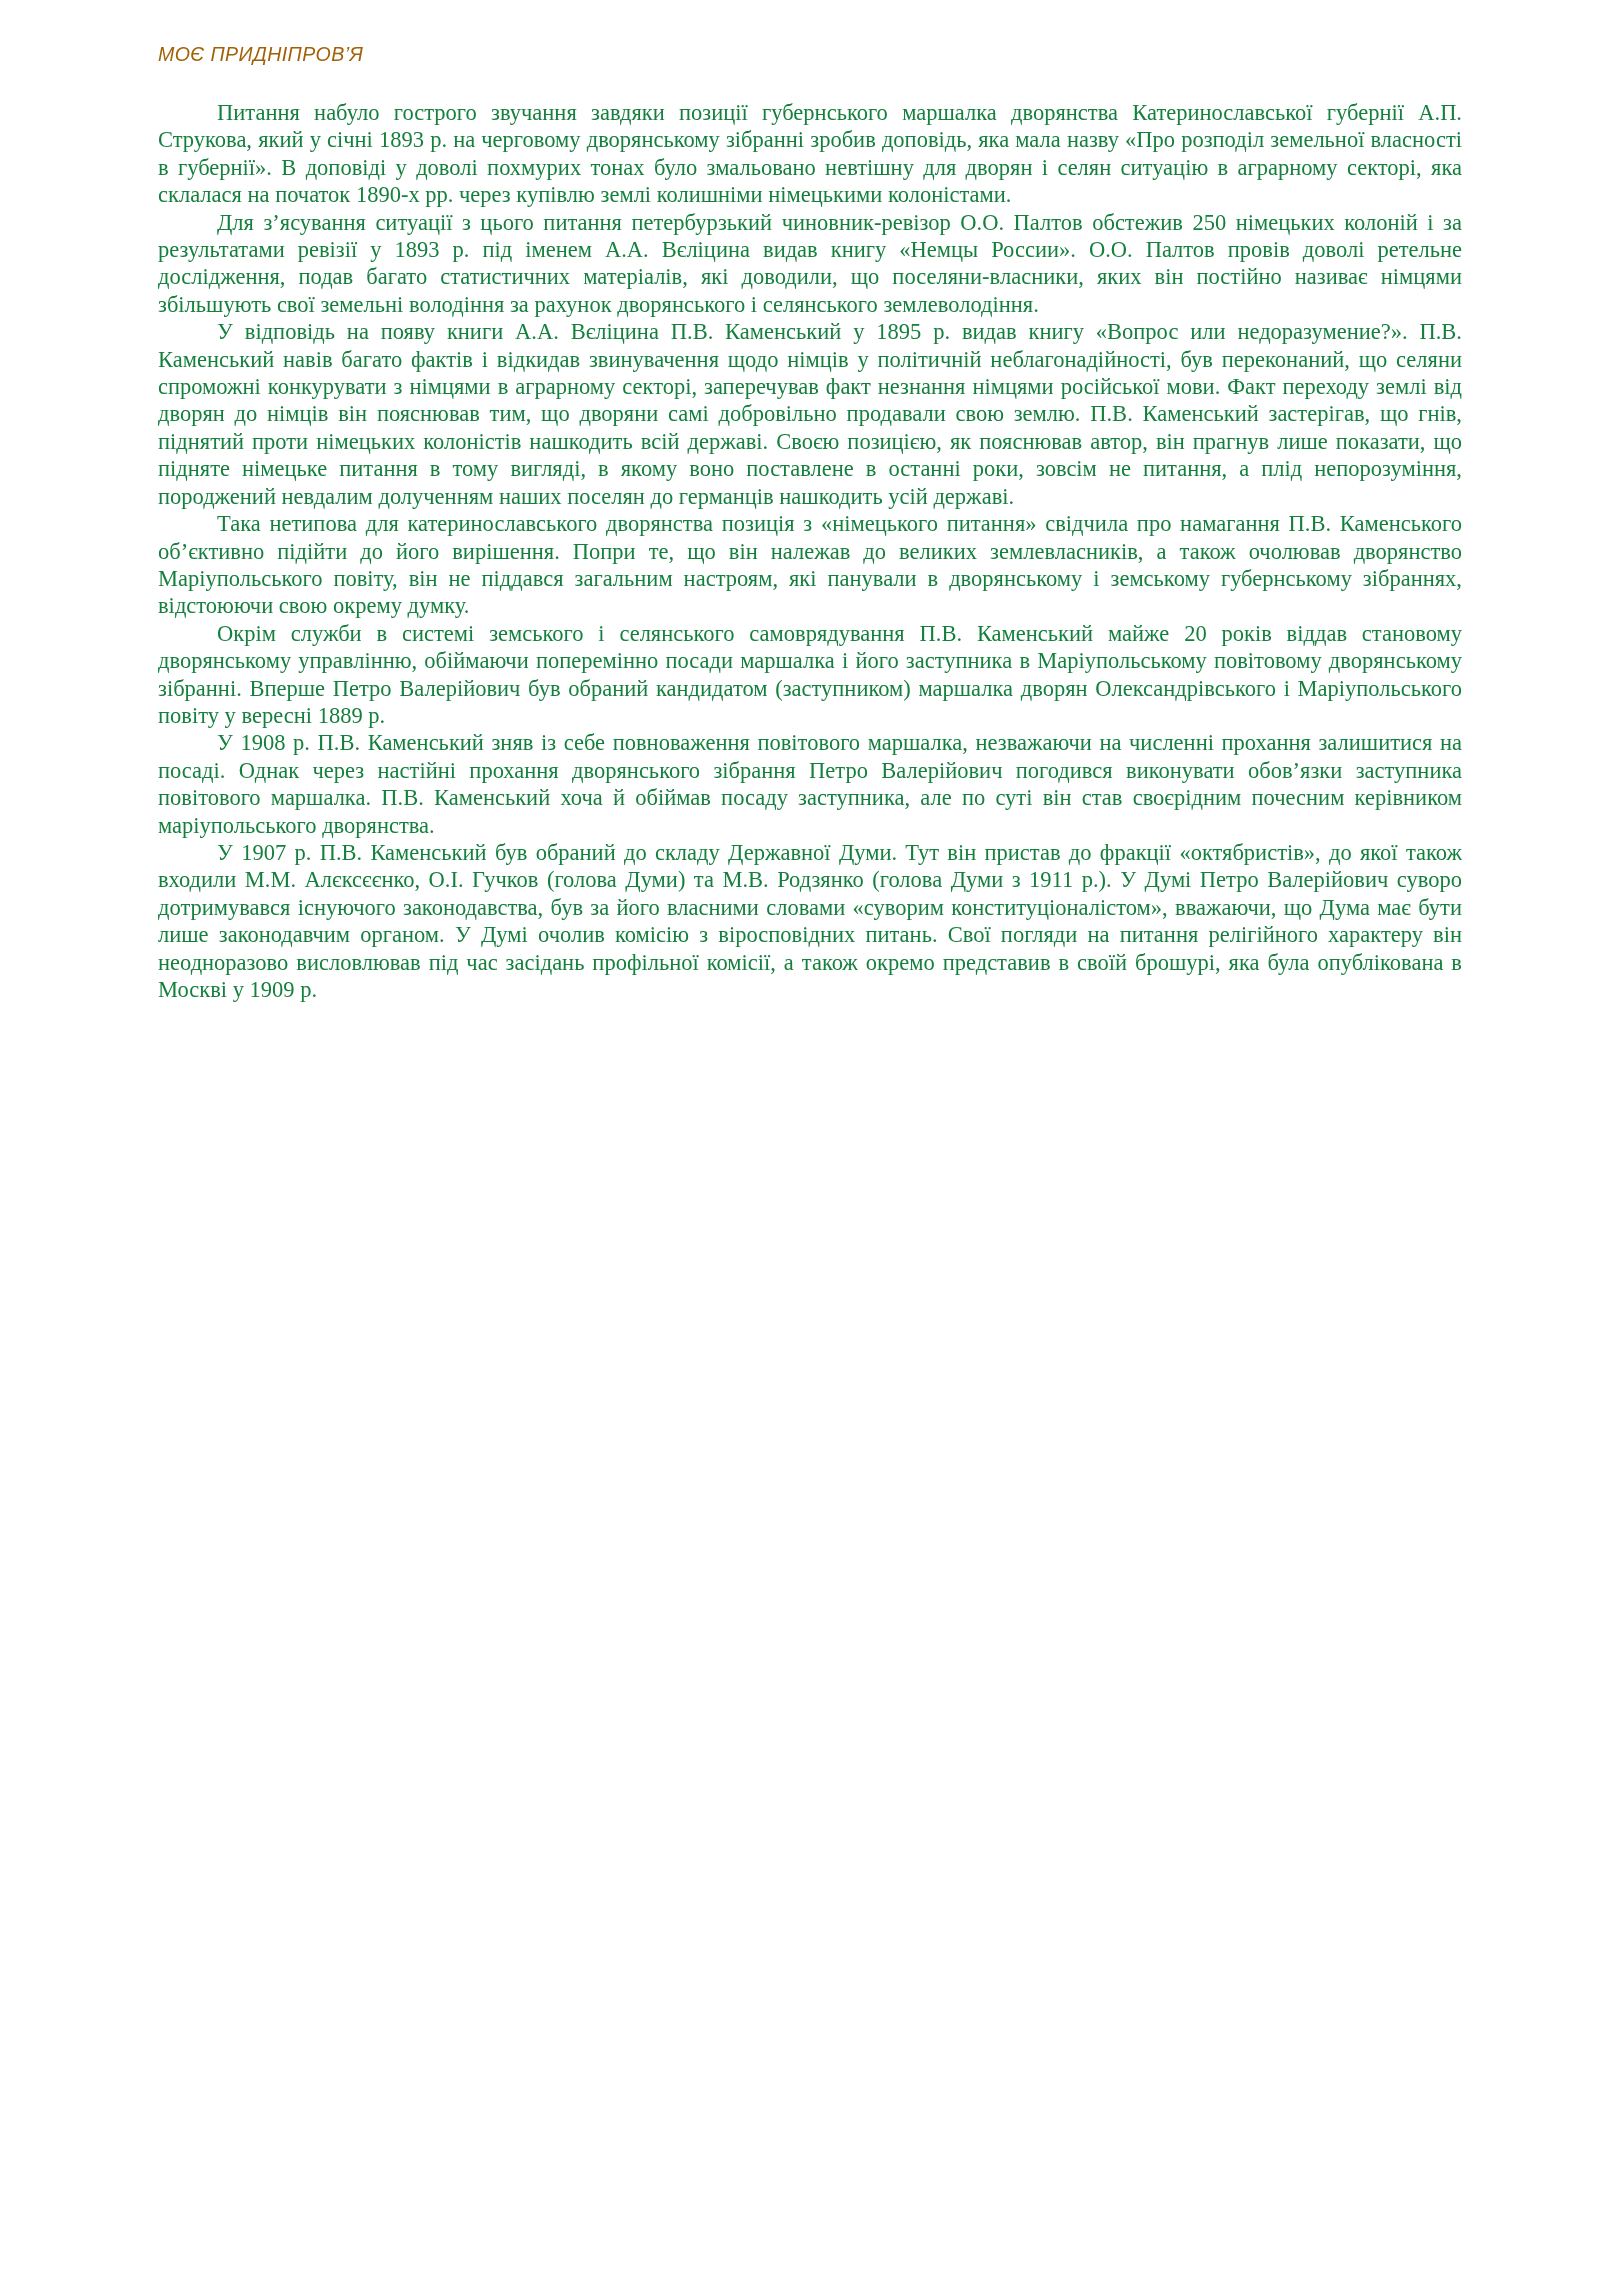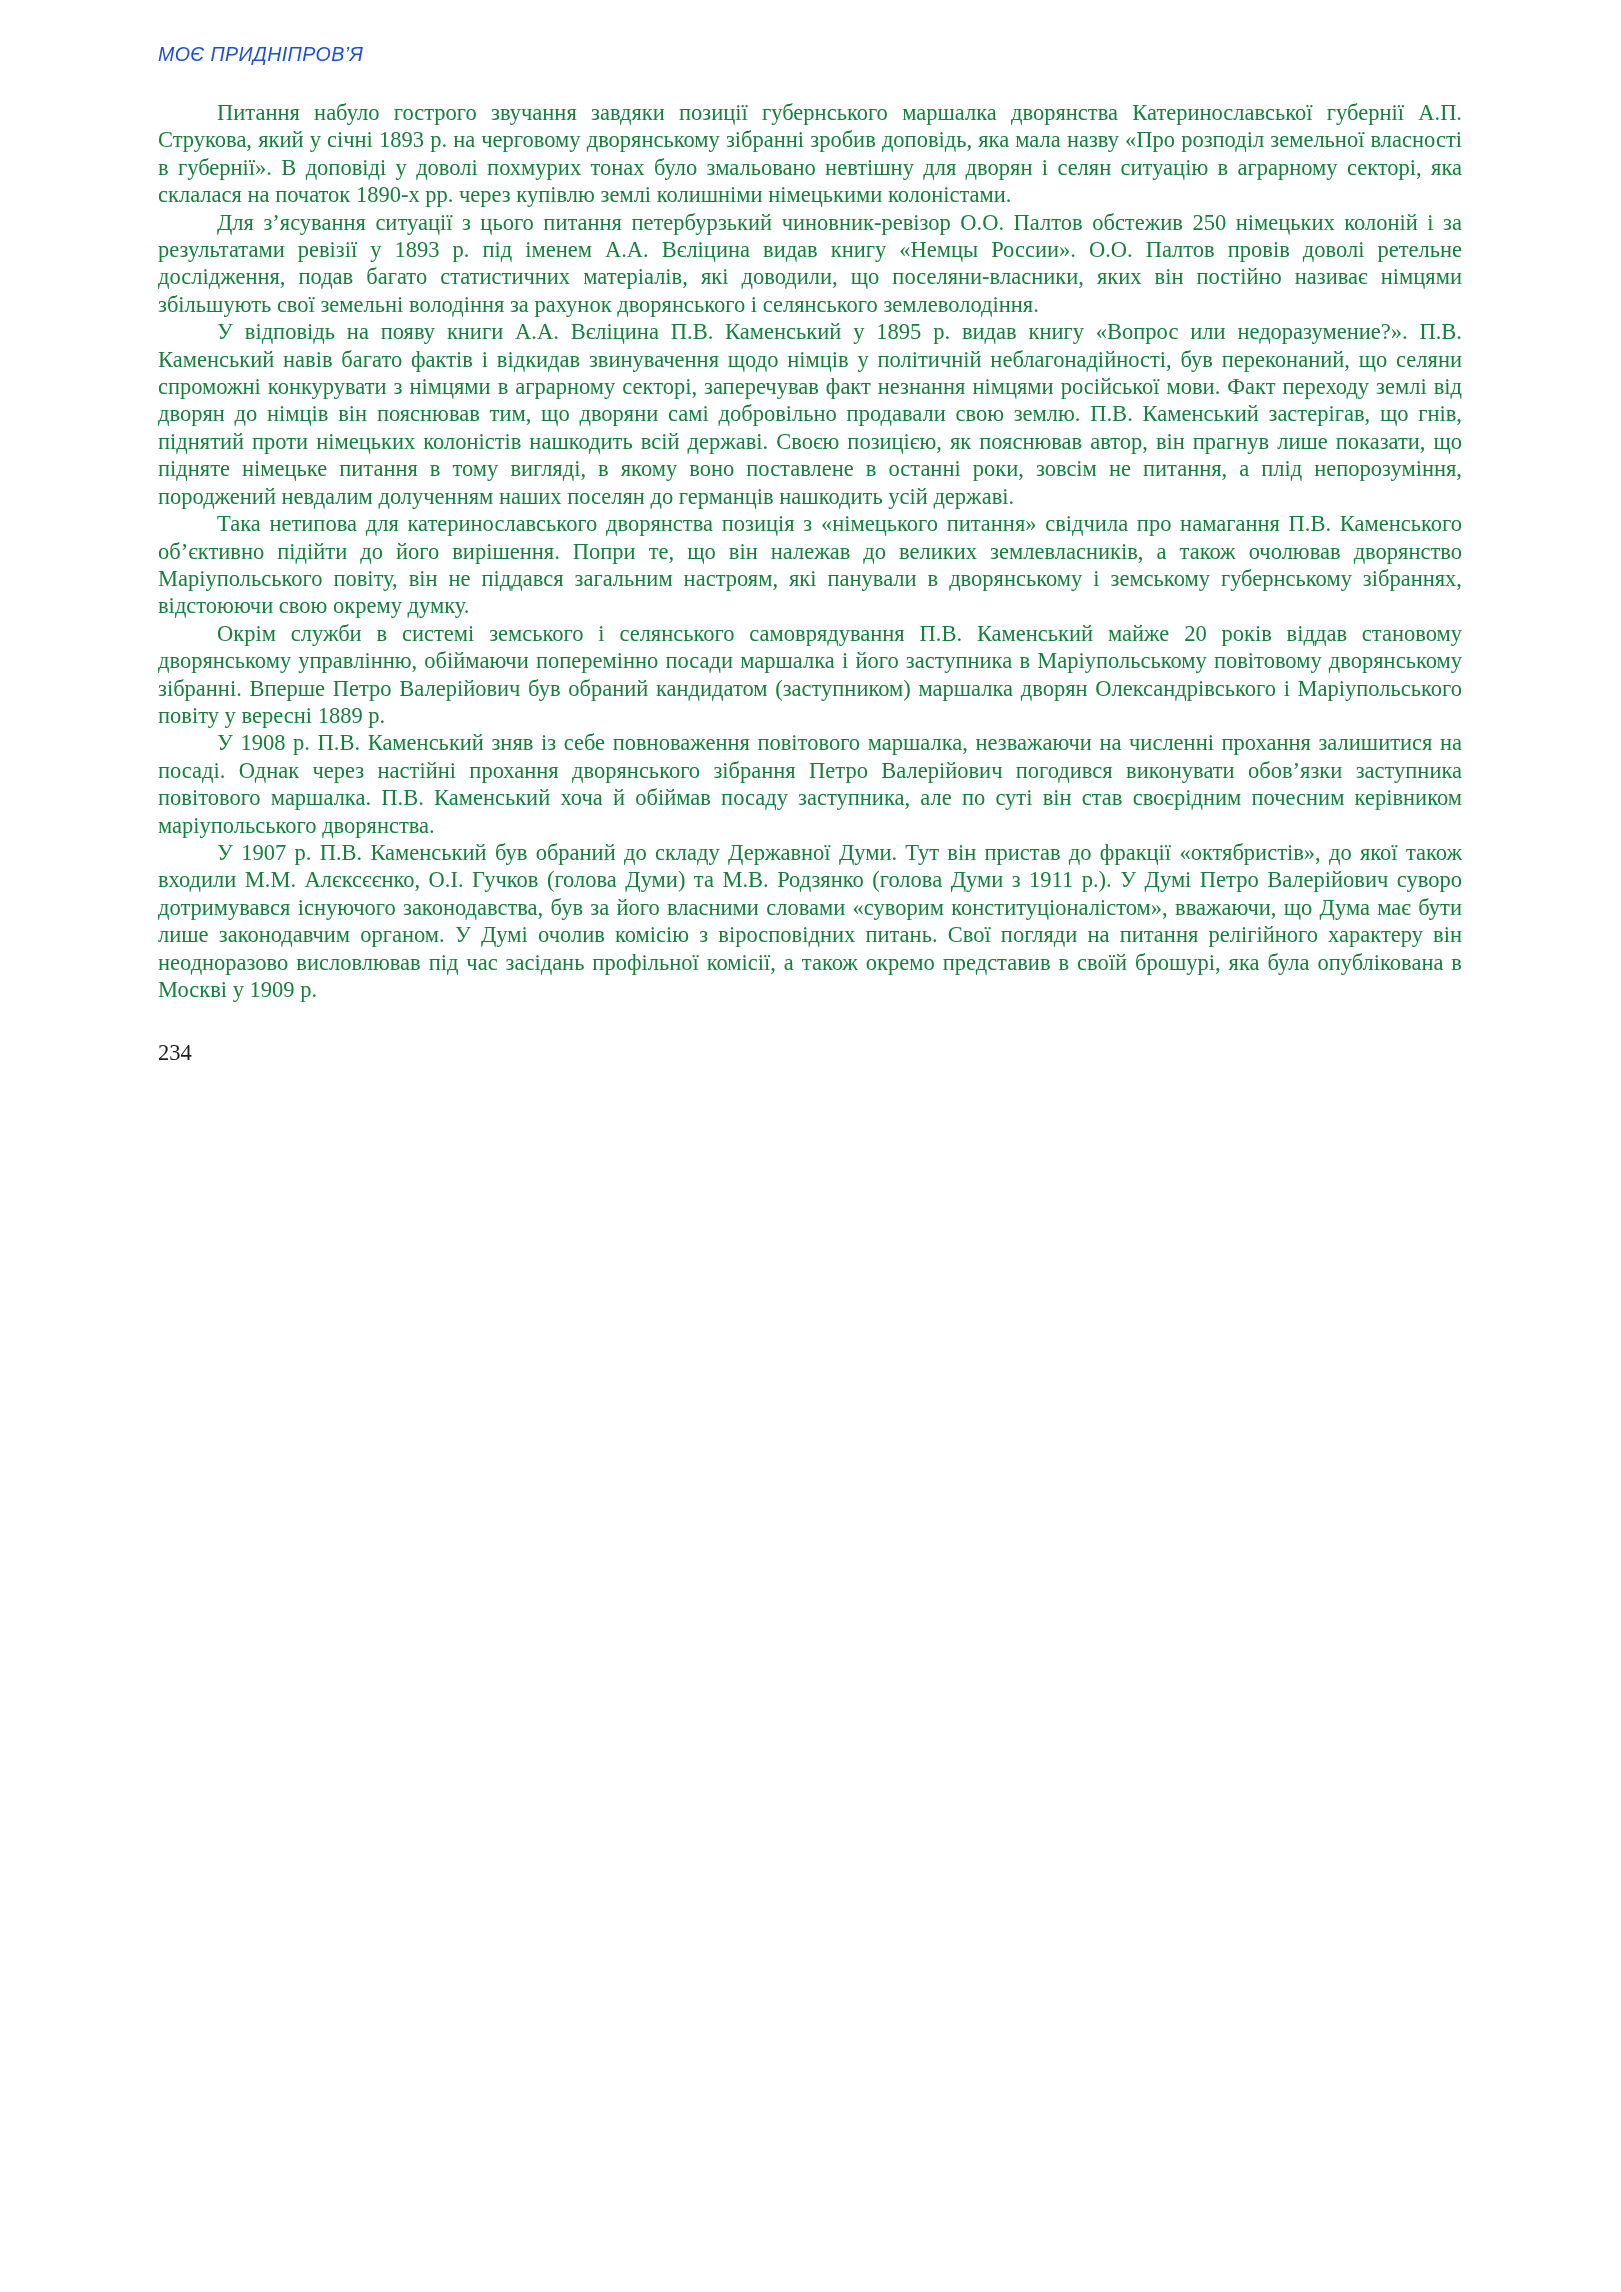--- a/index.html
+++ b/index.html
@@ -21,21 +21,21 @@
     position: absolute;
     left: 158px;
     top: 43px;
     width: 1304px;
   }
   .running-head {
     font-family: "Liberation Sans", sans-serif;
     font-style: italic;
     font-size: 19.6px;
     letter-spacing: 0.4px;
-    color: #1d4ed8;
+    color: #a16207;
     margin: 0 0 33px 0;
   }
   .body-text p {
     margin: 0;
     text-align: justify;
     text-indent: 59px;
     font-size: 22.5px;
     line-height: 27.4px;
     color: #15803d;
   }
@@ -56,17 +56,16 @@
     <div class="body-text">
       <p>Питання набуло гострого звучання завдяки позиції губернського маршалка дворянства Катеринославської губернії А.П. Струкова, який у січні 1893 р. на черговому дворянському зібранні зробив доповідь, яка мала назву «Про розподіл земельної власності в губернії». В доповіді у доволі похмурих тонах було змальовано невтішну для дворян і селян ситуацію в аграрному секторі, яка склалася на початок 1890-х рр. через купівлю землі колишніми німецькими колоністами.</p>
       <p>Для з’ясування ситуації з цього питання петербурзький чиновник-ревізор О.О. Палтов обстежив 250 німецьких колоній і за результатами ревізії у 1893 р. під іменем А.А. Вєліцина видав книгу «Немцы России». О.О. Палтов провів доволі ретельне дослідження, подав багато статистичних матеріалів, які доводили, що поселяни-власники, яких він постійно називає німцями збільшують свої земельні володіння за рахунок дворянського і селянського землеволодіння.</p>
       <p>У відповідь на появу книги А.А. Вєліцина П.В. Каменський у 1895 р. видав книгу «Вопрос или недоразумение?». П.В. Каменський навів багато фактів і відкидав звинувачення щодо німців у політичній неблагонадійності, був переконаний, що селяни спроможні конкурувати з німцями в аграрному секторі, заперечував факт незнання німцями російської мови. Факт переходу землі від дворян до німців він пояснював тим, що дворяни самі добровільно продавали свою землю. П.В. Каменський застерігав, що гнів, піднятий проти німецьких колоністів нашкодить всій державі. Своєю позицією, як пояснював автор, він прагнув лише показати, що підняте німецьке питання в тому вигляді, в якому воно поставлене в останні роки, зовсім не питання, а плід непорозуміння, породжений невдалим долученням наших поселян до германців нашкодить усій державі.</p>
       <p>Така нетипова для катеринославського дворянства позиція з «німецького питання» свідчила про намагання П.В. Каменського об’єктивно підійти до його вирішення. Попри те, що він належав до великих землевласників, а також очолював дворянство Маріупольського повіту, він не піддався загальним настроям, які панували в дворянському і земському губернському зібраннях, відстоюючи свою окрему думку.</p>
       <p>Окрім служби в системі земського і селянського самоврядування П.В. Каменський майже 20 років віддав становому дворянському управлінню, обіймаючи поперемінно посади маршалка і його заступника в Маріупольському повітовому дворянському зібранні. Вперше Петро Валерійович був обраний кандидатом (заступником) маршалка дворян Олександрівського і Маріупольського повіту у вересні 1889 р.</p>
       <p>У 1908 р. П.В. Каменський зняв із себе повноваження повітового маршалка, незважаючи на численні прохання залишитися на посаді. Однак через настійні прохання дворянського зібрання Петро Валерійович погодився виконувати обов’язки заступника повітового маршалка. П.В. Каменський хоча й обіймав посаду заступника, але по суті він став своєрідним почесним керівником маріупольського дворянства.</p>
       <p>У 1907 р. П.В. Каменський був обраний до складу Державної Думи. Тут він пристав до фракції «октябристів», до якої також входили М.М. Алєксєєнко, О.І. Гучков (голова Думи) та М.В. Родзянко (голова Думи з 1911 р.). У Думі Петро Валерійович суворо дотримувався існуючого законодавства, був за його власними словами «суворим конституціоналістом», вважаючи, що Дума має бути лише законодавчим органом. У Думі очолив комісію з віросповідних питань. Свої погляди на питання релігійного характеру він неодноразово висловлював під час засідань профільної комісії, а також окремо представив в своїй брошурі, яка була опублікована в Москві у 1909 р.</p>
     </div>
 
-    <div class="page-number">234</div>
 
   </div>
 </div>
 
 
 </body></html>

